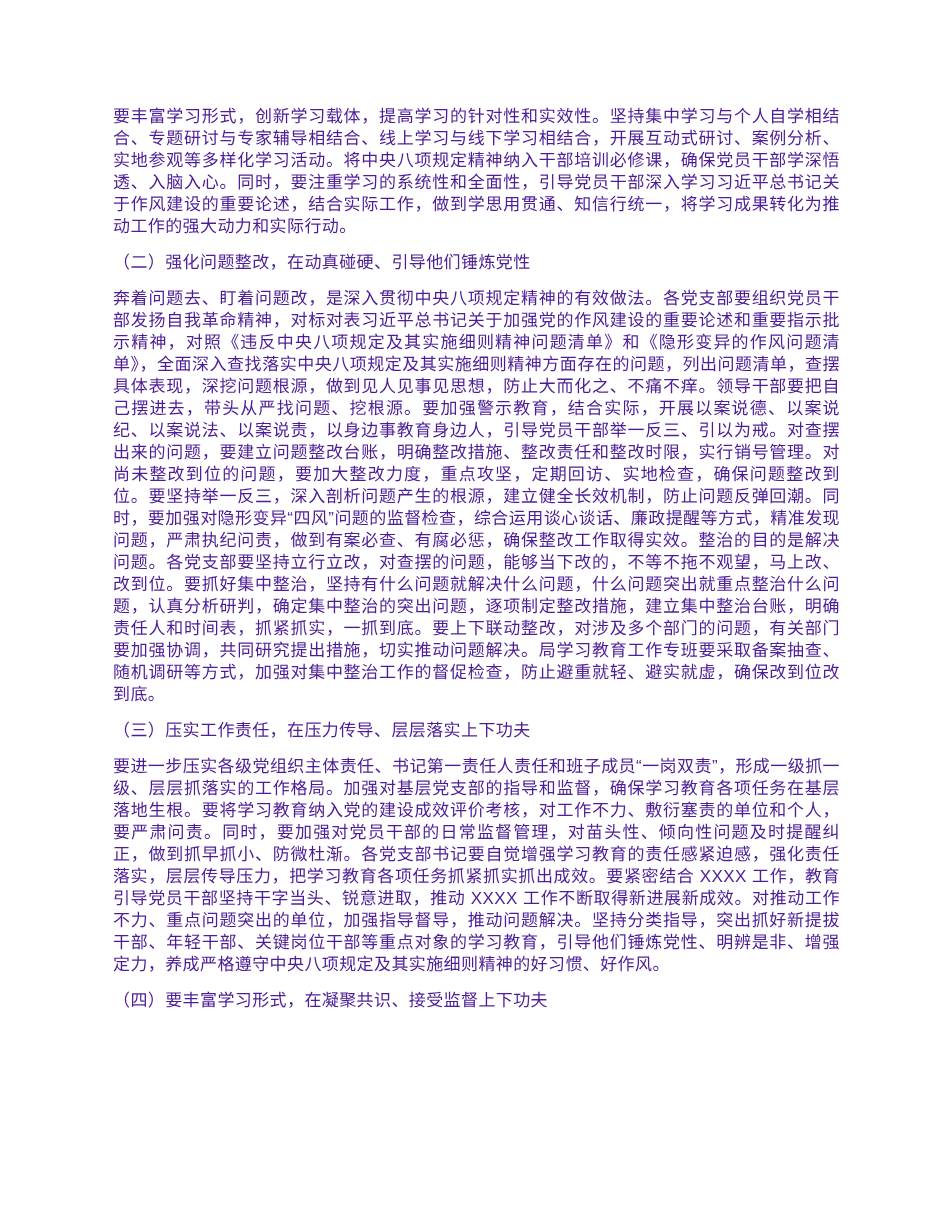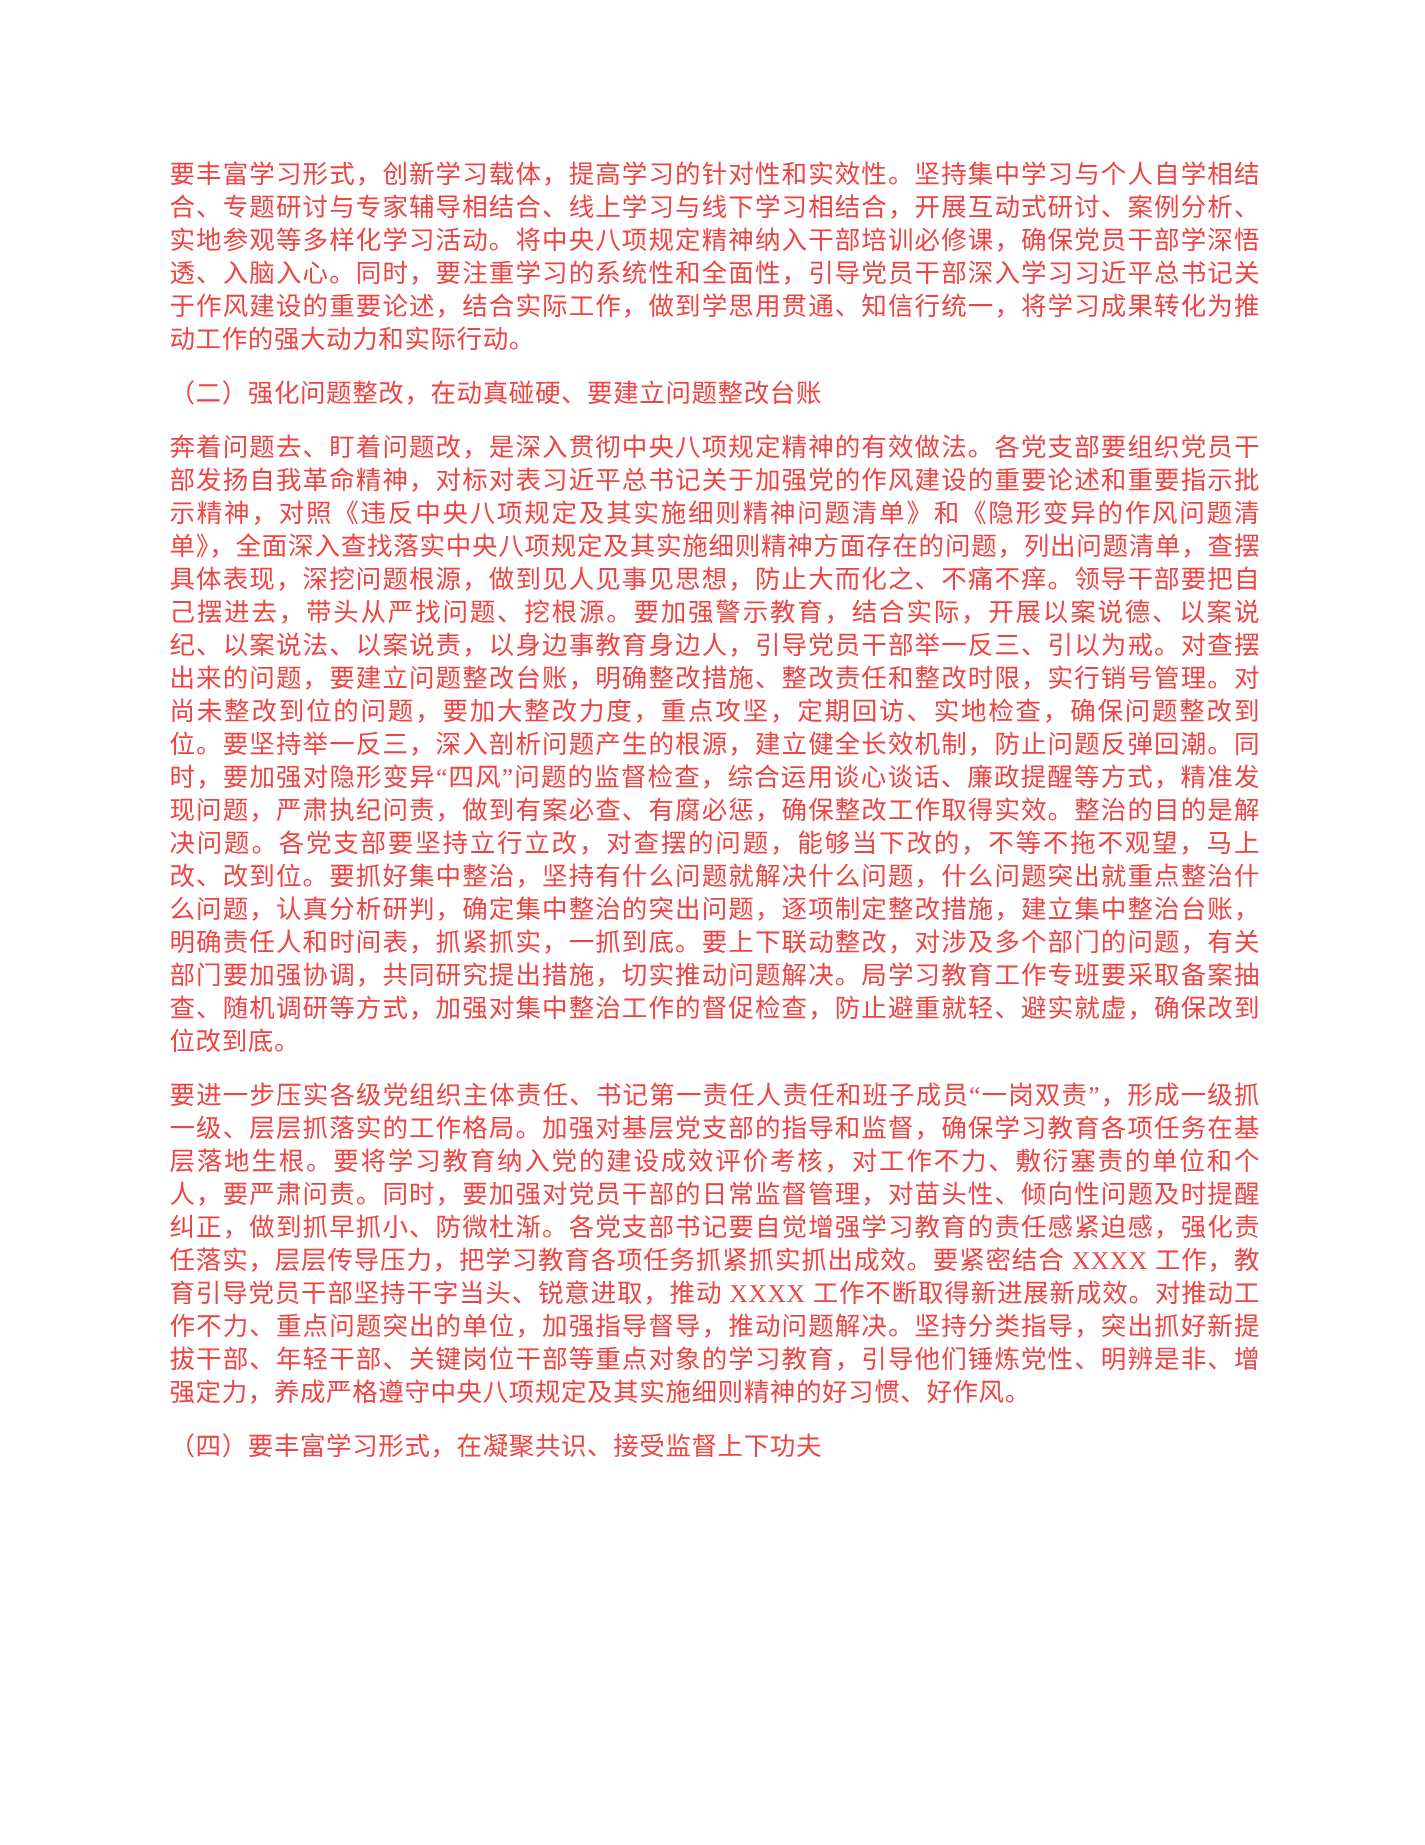--- a/index.html
+++ b/index.html
@@ -18,46 +18,46 @@
     width: 950px;
     height: 1230px;
     padding: 106px 110px 0 113px;
     background: #ffffff;
     overflow: hidden;
   }
   .doc-block {
     font-size: 17px;
     line-height: 22px;
     letter-spacing: 0.4px;
-    color: #ef4444;
+    color: #4c1d95;
     margin: 14px 0;
     word-break: break-all;
-    font-family: Liberation Serif, serif;
   }
   .doc-paragraph {
     text-align: justify;
     text-justify: inter-ideograph;
   }
   .doc-heading {
     text-align: left;
     font-weight: normal;
     font-size: 17px;
   }
   .page > .doc-block:first-child {
     margin-top: 0;
   }
 </style>
 </head>
 <body>
 
 <div class="page">
   <p class="doc-block doc-paragraph">要丰富学习形式，创新学习载体，提高学习的针对性和实效性。坚持集中学习与个人自学相结合、专题研讨与专家辅导相结合、线上学习与线下学习相结合，开展互动式研讨、案例分析、实地参观等多样化学习活动。将中央八项规定精神纳入干部培训必修课，确保党员干部学深悟透、入脑入心。同时，要注重学习的系统性和全面性，引导党员干部深入学习习近平总书记关于作风建设的重要论述，结合实际工作，做到学思用贯通、知信行统一，将学习成果转化为推动工作的强大动力和实际行动。</p>
 
-  <h3 class="doc-block doc-heading">（二）强化问题整改，在动真碰硬、要建立问题整改台账</h3>
+  <h3 class="doc-block doc-heading">（二）强化问题整改，在动真碰硬、引导他们锤炼党性</h3>
 
   <p class="doc-block doc-paragraph">奔着问题去、盯着问题改，是深入贯彻中央八项规定精神的有效做法。各党支部要组织党员干部发扬自我革命精神，对标对表习近平总书记关于加强党的作风建设的重要论述和重要指示批示精神，对照《违反中央八项规定及其实施细则精神问题清单》和《隐形变异的作风问题清单》，全面深入查找落实中央八项规定及其实施细则精神方面存在的问题，列出问题清单，查摆具体表现，深挖问题根源，做到见人见事见思想，防止大而化之、不痛不痒。领导干部要把自己摆进去，带头从严找问题、挖根源。要加强警示教育，结合实际，开展以案说德、以案说纪、以案说法、以案说责，以身边事教育身边人，引导党员干部举一反三、引以为戒。对查摆出来的问题，要建立问题整改台账，明确整改措施、整改责任和整改时限，实行销号管理。对尚未整改到位的问题，要加大整改力度，重点攻坚，定期回访、实地检查，确保问题整改到位。要坚持举一反三，深入剖析问题产生的根源，建立健全长效机制，防止问题反弹回潮。同时，要加强对隐形变异“四风”问题的监督检查，综合运用谈心谈话、廉政提醒等方式，精准发现问题，严肃执纪问责，做到有案必查、有腐必惩，确保整改工作取得实效。整治的目的是解决问题。各党支部要坚持立行立改，对查摆的问题，能够当下改的，不等不拖不观望，马上改、改到位。要抓好集中整治，坚持有什么问题就解决什么问题，什么问题突出就重点整治什么问题，认真分析研判，确定集中整治的突出问题，逐项制定整改措施，建立集中整治台账，明确责任人和时间表，抓紧抓实，一抓到底。要上下联动整改，对涉及多个部门的问题，有关部门要加强协调，共同研究提出措施，切实推动问题解决。局学习教育工作专班要采取备案抽查、随机调研等方式，加强对集中整治工作的督促检查，防止避重就轻、避实就虚，确保改到位改到底。</p>
 
+  <h3 class="doc-block doc-heading">（三）压实工作责任，在压力传导、层层落实上下功夫</h3>
 
   <p class="doc-block doc-paragraph">要进一步压实各级党组织主体责任、书记第一责任人责任和班子成员“一岗双责”，形成一级抓一级、层层抓落实的工作格局。加强对基层党支部的指导和监督，确保学习教育各项任务在基层落地生根。要将学习教育纳入党的建设成效评价考核，对工作不力、敷衍塞责的单位和个人，要严肃问责。同时，要加强对党员干部的日常监督管理，对苗头性、倾向性问题及时提醒纠正，做到抓早抓小、防微杜渐。各党支部书记要自觉增强学习教育的责任感紧迫感，强化责任落实，层层传导压力，把学习教育各项任务抓紧抓实抓出成效。要紧密结合 XXXX 工作，教育引导党员干部坚持干字当头、锐意进取，推动 XXXX 工作不断取得新进展新成效。对推动工作不力、重点问题突出的单位，加强指导督导，推动问题解决。坚持分类指导，突出抓好新提拔干部、年轻干部、关键岗位干部等重点对象的学习教育，引导他们锤炼党性、明辨是非、增强定力，养成严格遵守中央八项规定及其实施细则精神的好习惯、好作风。</p>
 
   <h3 class="doc-block doc-heading">（四）要丰富学习形式，在凝聚共识、接受监督上下功夫</h3>
 
 </div>
 
 </body></html>

